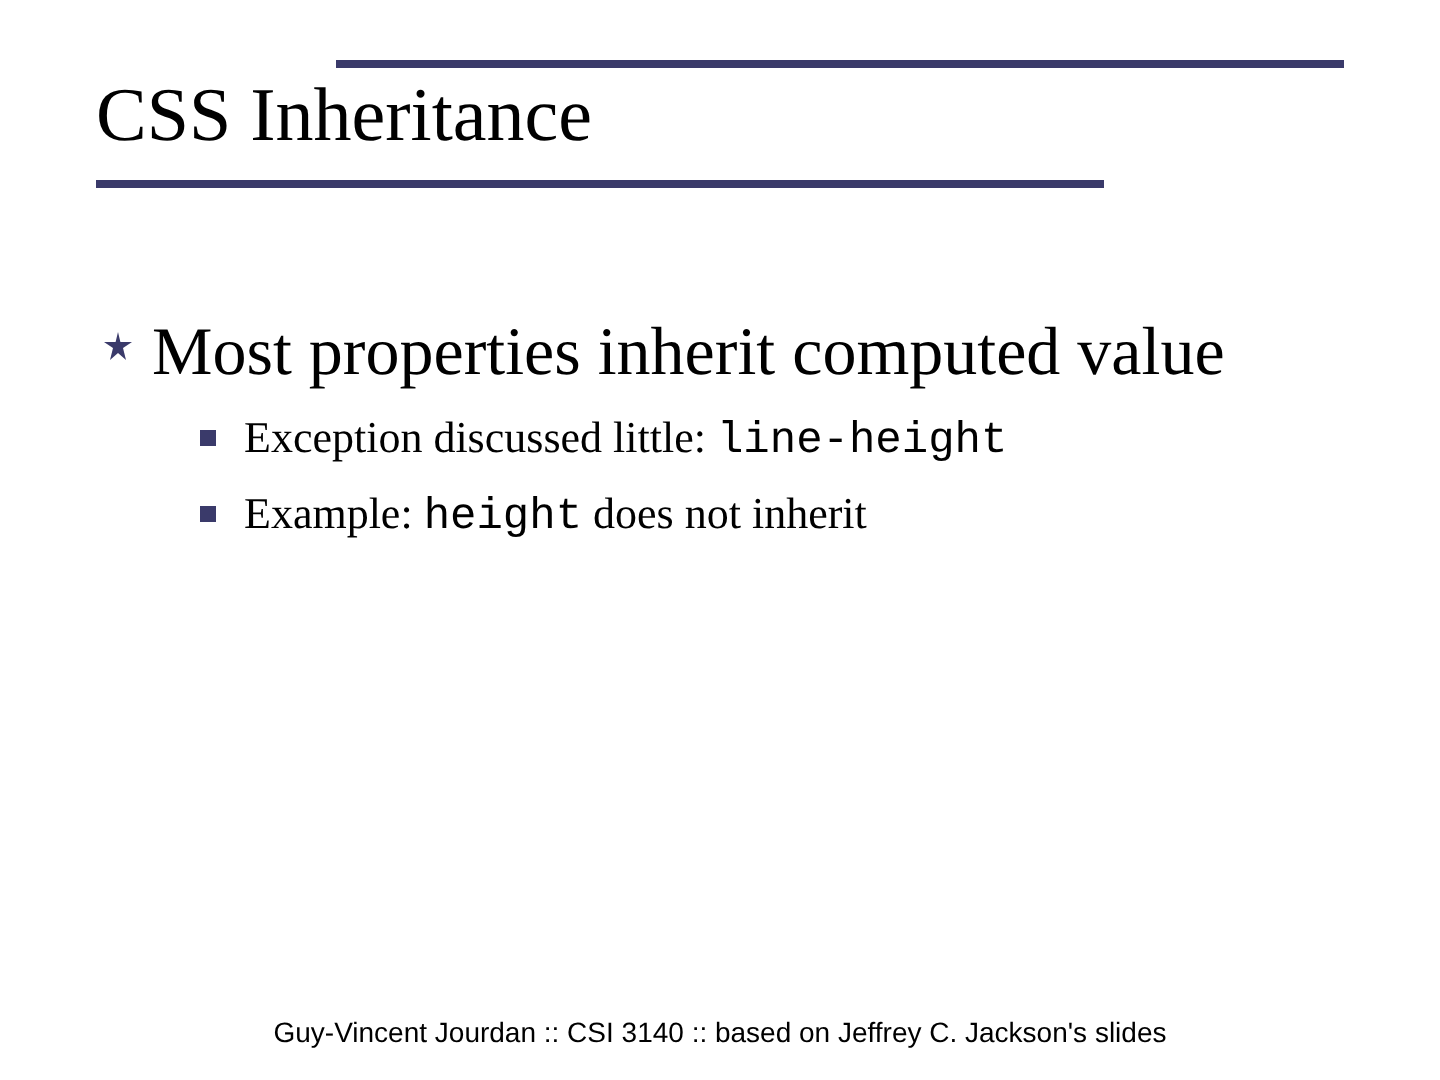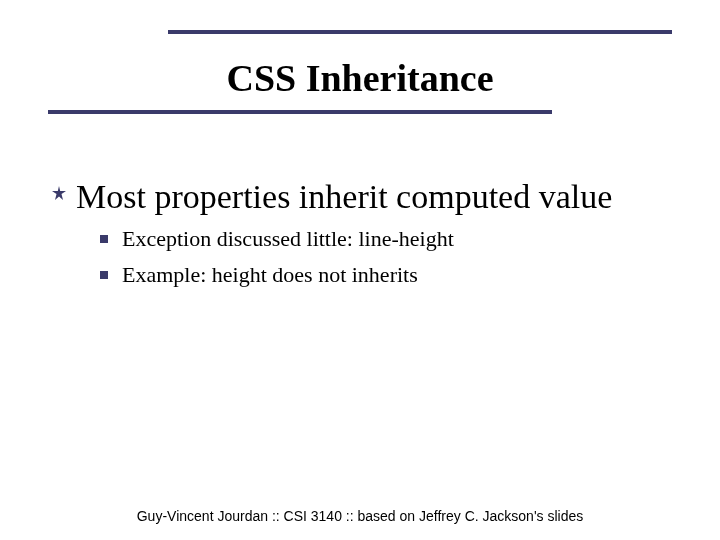--- a/index.html
+++ b/index.html
@@ -25,23 +25,23 @@
     position: absolute;
     top: 0;
     left: 120px;
     right: 0;
     height: 4px;
     background: #3a3a6a;
   }
   .title {
     font-size: 38px;
     color: #000;
-    text-align: center;
-    padding: 26px 0 14px 0;
-    font-weight: bold;
+    text-align: left;
+    padding: 6px 0 14px 0;
+    font-weight: normal;
   }
   .title-line-bottom {
     position: absolute;
     bottom: 0;
     left: 0;
     right: 120px;
     height: 4px;
     background: #3a3a6a;
   }
   .content {
@@ -72,21 +72,21 @@
   }
   .bullet2 .sq {
     position: absolute;
     left: 0;
     top: 10px;
     width: 8px;
     height: 8px;
     background: #3a3a6a;
   }
   .mono {
-    font-family: Liberation Serif, serif;
+    font-family: Liberation Mono, monospace;
   }
   .footer {
     position: absolute;
     bottom: 16px;
     left: 0;
     right: 0;
     text-align: center;
     font-family: Arial, Helvetica, sans-serif;
     font-size: 14px;
     color: #000;
@@ -116,20 +116,20 @@
     </div>
 
     <div class="bullet2">
       <span class="sq"></span>
       <span>Exception discussed little: </span><span class="mono">line-height</span><span></span>
     </div>
 
 
     <div class="bullet2">
       <span class="sq"></span>
-      <span>Example: </span><span class="mono">height</span><span> does not inherits</span>
+      <span>Example: </span><span class="mono">height</span><span> does not inherit</span>
     </div>
 
   </div>
 
   <div class="footer">Guy-Vincent Jourdan :: CSI 3140 :: based on Jeffrey C. Jackson's slides</div>
 
 </div>
 
 </body></html>

